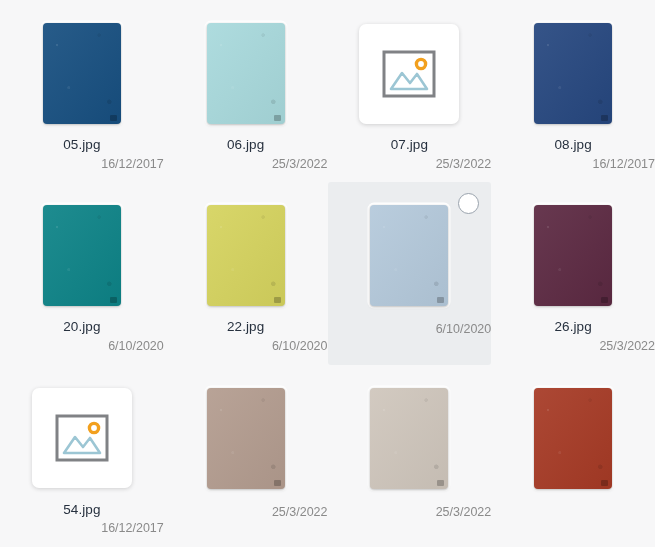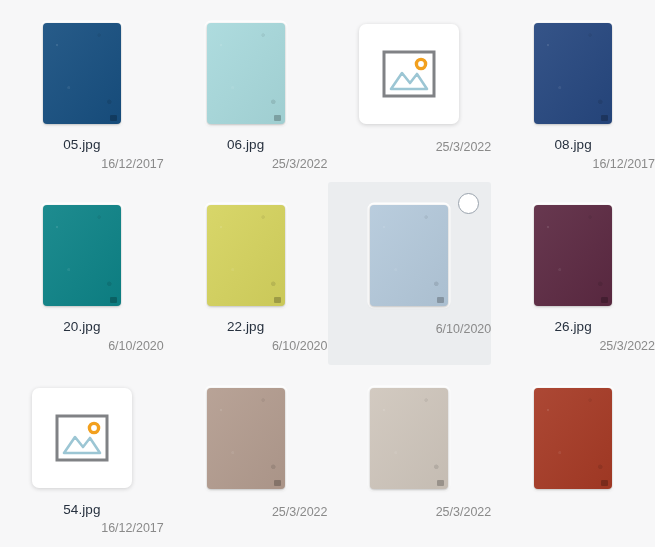--- a/index.html
+++ b/index.html
@@ -153,20 +153,21 @@
       <div class="thumb-wrap placeholder-wrap">
         <div class="thumb placeholder">
 <svg class="picture-icon" width="58" height="58" viewBox="0 0 58 58" aria-hidden="true">
   <rect x="4" y="7" width="50" height="44" fill="none" stroke="#808285" stroke-width="3"></rect>
   <circle cx="41" cy="19" r="4.6" fill="none" stroke="#f2a01e" stroke-width="3.4"></circle>
   <path d="M11 44 L22 28 L30 38 L37 29 L47 44 Z" fill="none" stroke="#9cc6d4" stroke-width="2.6" stroke-linejoin="round"></path>
 </svg>
         </div>
       </div>
       <div class="labels">
+        <div class="filename">07.jpg</div>
         <div class="filedate">25/3/2022</div>
       </div>
     </div>
     <div class="grid-cell">
       <div class="thumb-wrap">
         <div class="thumb" style="background: rgb(38, 71, 127);">
           <span class="grain"></span>
           <span class="corner-mark"></span>
         </div>
       </div>

